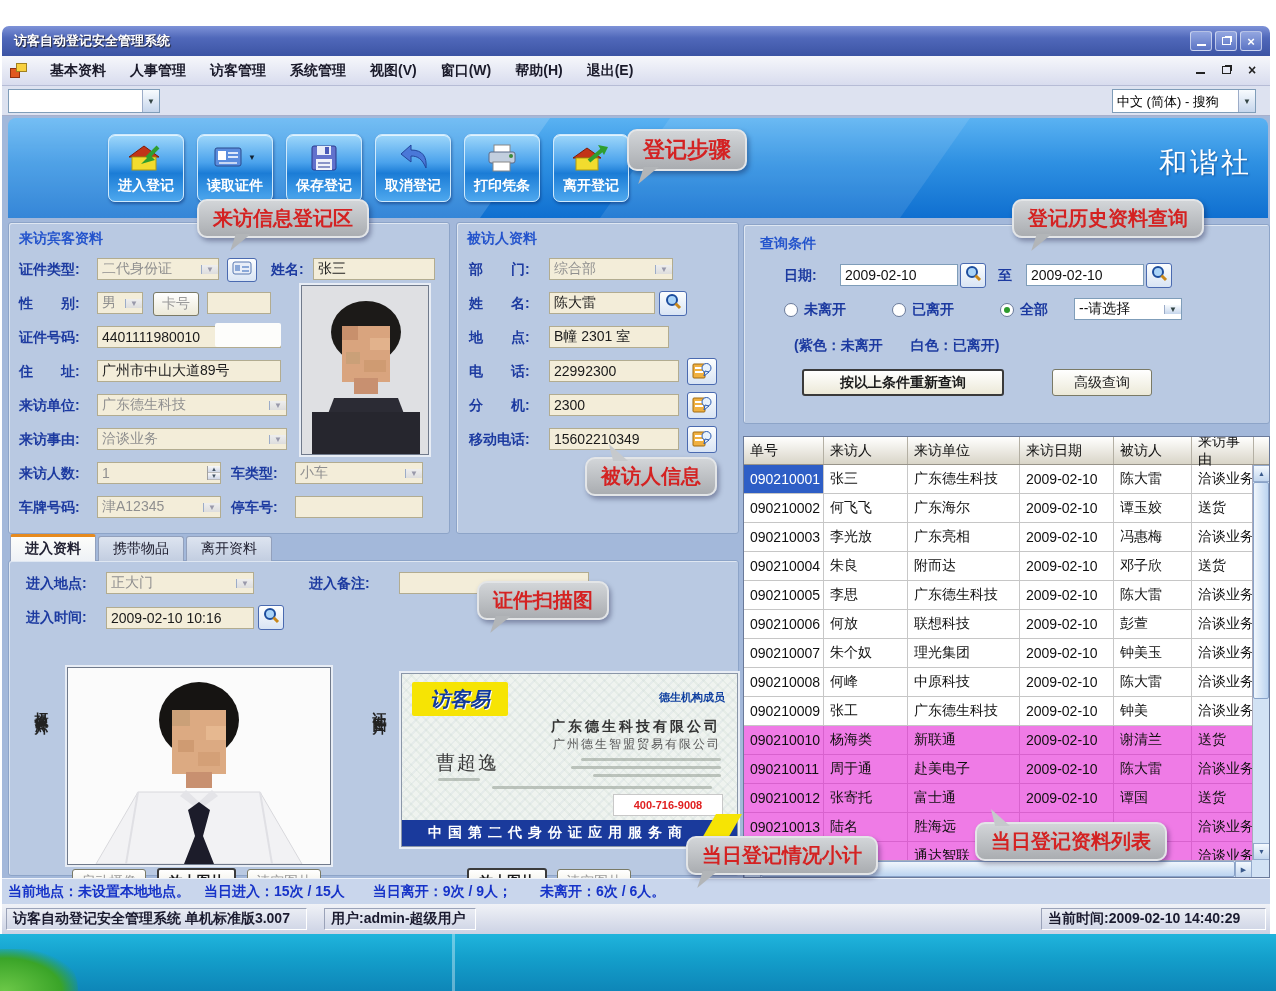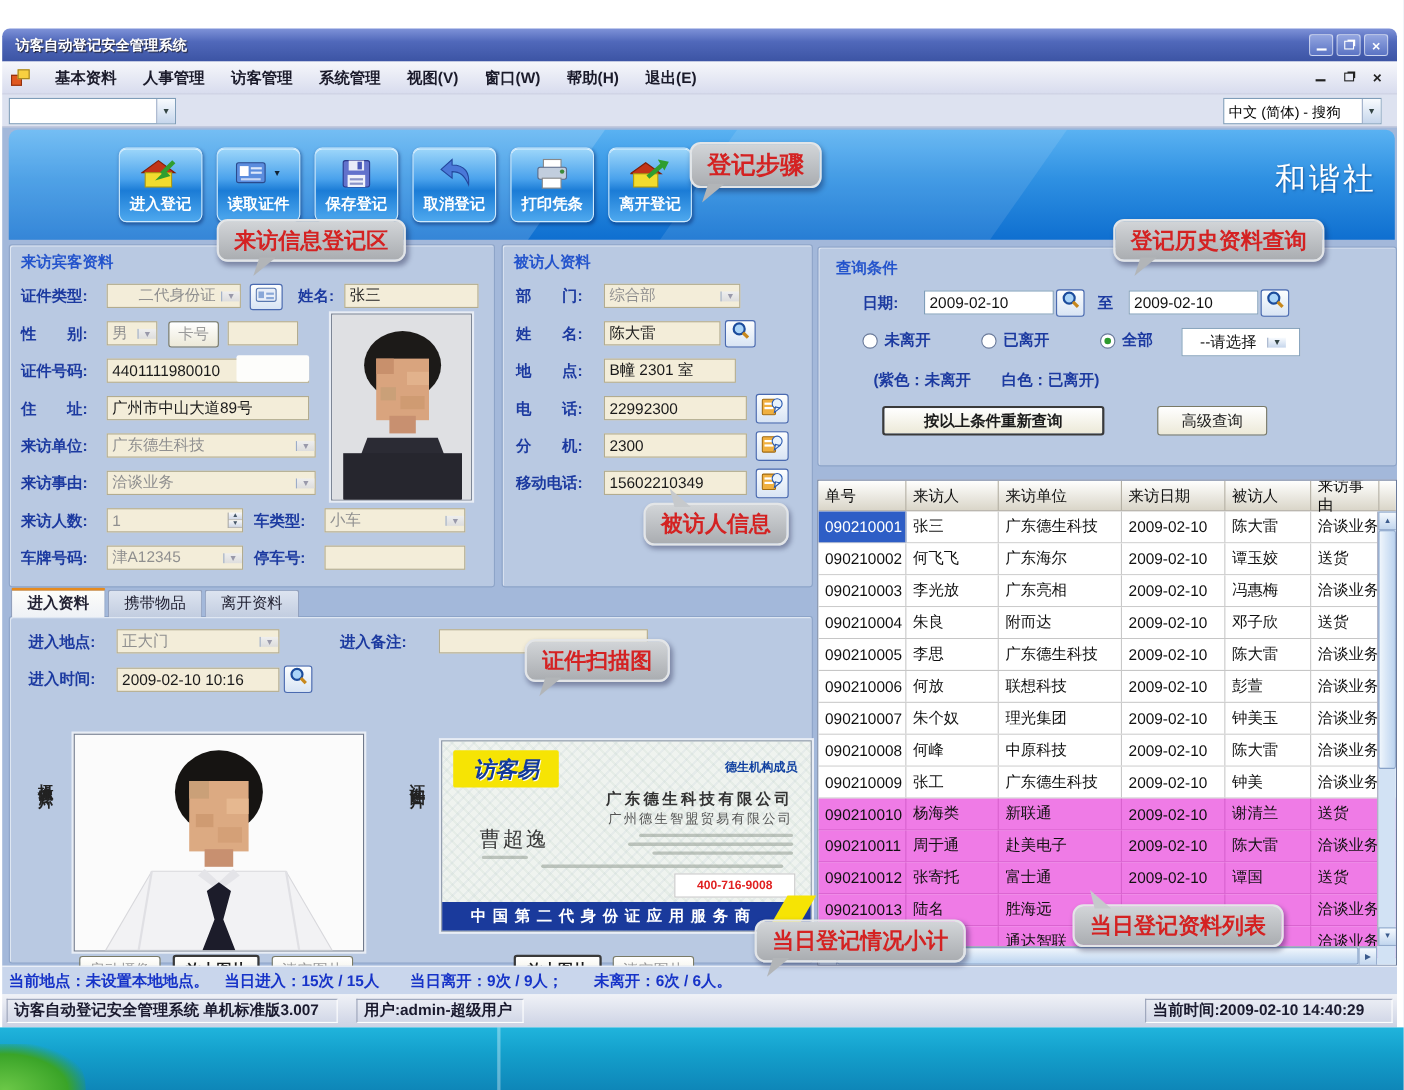--- a/index.html
+++ b/index.html
@@ -280,21 +280,21 @@
           </span>
           <span>离开登记</span>
         </div>
       </div>
       <span class="brand">和谐社</span>
     </div>
 
     <div class="panel" style="left:6px; top:106px; width:442px; height:312px;">
       <span class="st abs" style="left:10px; top:7px;">来访宾客资料</span>
       <span class="lb abs" style="left:10px; top:38px;">证件类型:</span>
-      <div class="io dis cmb abs" style="left:88px; top:35px; width:122px;padding-left:24px;">
+      <div class="io dis cmb abs" style="left:88px; top:35px; width:122px;">
         <span class="val">二代身份证</span>
         <span class="dd dis">▼</span>
       </div>
       <div class="icbtn abs" style="left:218px; top:35px; width:30px; height:24px;">
         <span>
           <svg width="20" height="14" viewBox="0 0 20 14">
               <rect x="1" y="1" width="18" height="12" rx="2" fill="#e8eef8" stroke="#5878b0"></rect>
               <rect x="3" y="4" width="5" height="6" fill="#8aa8d8"></rect>
               <rect x="10" y="5" width="7" height="2" fill="#8aa8d8"></rect>
               <rect x="10" y="9" width="7" height="2" fill="#8aa8d8"></rect>
@@ -483,21 +483,21 @@
         <span class="lb">未离开</span>
       </div>
       <div class="radio abs" style="left:148px; top:76px;">
         <span class="rdot"></span>
         <span class="lb">已离开</span>
       </div>
       <div class="radio abs" style="left:256px; top:76px;">
         <span class="rdot on"></span>
         <span class="lb">全部</span>
       </div>
-      <div class="wio cmb abs" style="left:330px; top:73px; width:108px; padding:12px;">
+      <div class="wio cmb abs" style="left:330px; top:73px; width:108px; padding:0;">
         <span class="val">--请选择</span>
         <span class="dd">▼</span>
       </div>
 
       <span class="lb abs" style="left:50px; top:112px;">(紫色：未离开　　白色：已离开)</span>
 
       <div class="xbtn foc abs" style="left:58px; top:144px; width:202px; height:27px;">
         <span>按以上条件重新查询</span>
       </div>
       <div class="xbtn abs" style="left:308px; top:144px; width:100px; height:27px;">

